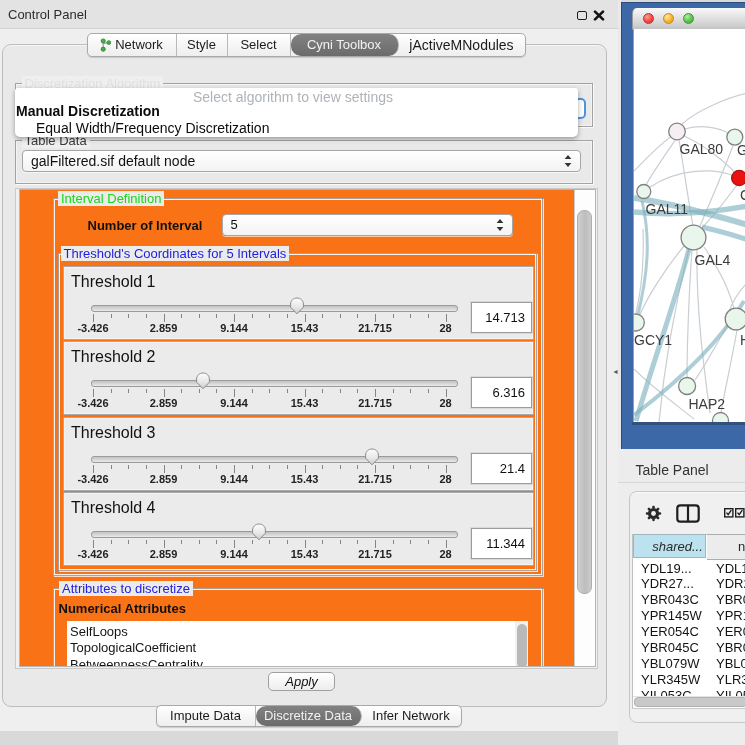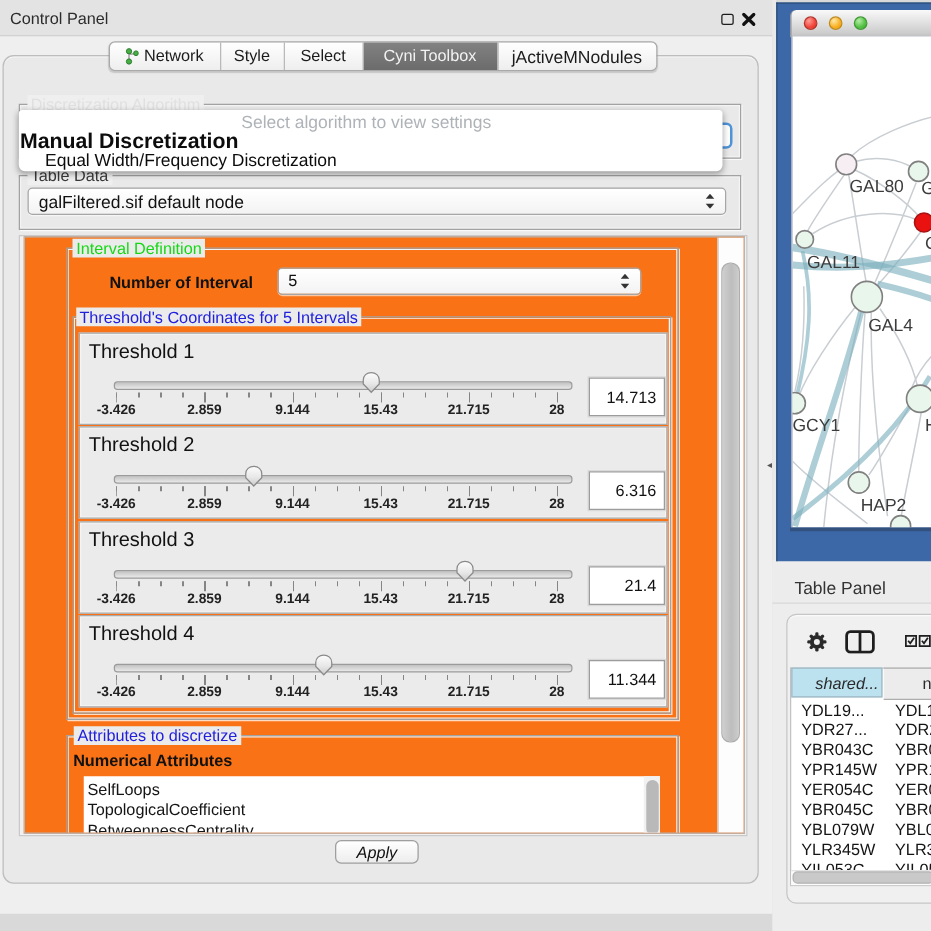--- a/index.html
+++ b/index.html
@@ -9,21 +9,21 @@
   .abs{position:absolute;}
   .t13{font-size:13px;color:#1c1c1c;}
   .ctr{transform:translateX(-50%);white-space:nowrap;font-style:italic;}
   .groupbox{border:1px solid #a2a2a2;box-shadow:inset 0 0 0 1px #f4f4f4,1px 1px 0 rgba(255,255,255,.75);}
   .gtitle{position:absolute;top:-8px;background:#ebebeb;padding:0 3px;font-size:13px;line-height:15px;white-space:nowrap;}
   .combo{position:absolute;background:linear-gradient(#ffffff,#f3f3f3);border:1px solid #a6a6a6;border-radius:4px;box-shadow:0 1px 0 rgba(255,255,255,.6);}
   .combo .txt{position:absolute;left:8px;top:0;font-size:13px;color:#111;}
   .seg{position:absolute;height:22px;background:linear-gradient(#ffffff,#eeeeee);border:1px solid #a9a9a9;border-radius:5px;box-shadow:0 1px 1px rgba(0,0,0,.15);display:flex;}
   .seg .s{position:relative;height:100%;display:flex;align-items:center;justify-content:center;font-size:13px;color:#1b1b1b;border-right:1px solid #b9b9b9;}
   .seg .s:last-child{border-right:none;}
-  .seg .dark{background:linear-gradient(#828282,#6b6b6b);color:#f2f2f2;}
+  .seg .dark{background:linear-gradient(#828282,#6b6b6b);color:#f2f2f2;border-radius:10px;}
   .tpanel{position:absolute;left:62px;width:469px;height:72px;background:#ebebeb;border:1px solid #a8a8a8;box-shadow:inset 0 0 0 1px #f4f4f4;}
   .tpanel .tt{position:absolute;left:7px;top:6px;font-size:16px;font-weight:normal;color:#111;}
   .track{position:absolute;left:27px;top:38px;width:365px;height:5px;background:linear-gradient(#c2c2c2,#e9e9e9);border:1px solid #9b9b9b;border-radius:3px;}
   .tfield{position:absolute;left:407px;top:35px;width:53px;height:29px;background:#fff;border:1px solid #9c9c9c;box-shadow:0 0 0 1px #d9d9d9;font-size:13px;color:#111;text-align:right;line-height:29px;padding-right:6px;}
   .ticklbl{position:absolute;top:55px;font-size:11px;font-weight:bold;color:#222;transform:translateX(-50%);}
   .ticks{position:absolute;left:28.5px;top:47px;width:354px;height:9px;}
   .ticks::before{content:"";position:absolute;left:0;top:0;width:354px;height:4px;background:repeating-linear-gradient(90deg,#858585 0 1px,transparent 1px 17.625px);}
   .ticks::after{content:"";position:absolute;left:0;top:0;width:354px;height:8px;background:repeating-linear-gradient(90deg,#858585 0 1px,transparent 1px 70.5px);}
     .thumb{position:absolute;top:30px;}
 </style>
@@ -193,26 +193,31 @@
         <div class="abs" style="right:0;top:0;width:13.5px;height:46.5px;background:#f1f1f1;"></div>
         <div class="abs" style="right:1.5px;top:3px;width:10px;height:43.5px;background:#b9b9b9;border-radius:5px;"></div>
       </div>
 
       <div class="abs" style="right:0;top:0;width:20px;height:478px;background:#fdfdfd;border-left:1px solid #cacaca;"></div>
       <div class="abs" style="right:3px;top:20px;width:13px;height:382px;border-radius:7px;background:linear-gradient(90deg,#cfcfcf,#bdbdbd 55%,#cccccc);border:1px solid #aeaeae;"></div>
     </div>
 
     <div class="abs" style="left:14.5px;top:88px;width:563px;height:49px;background:#fff;border-radius:3px 3px 5px 5px;box-shadow:0 2px 5px rgba(0,0,0,.35);"></div>
     <div class="abs" style="left:193px;top:88.5px;font-size:14px;color:#aeb3b8;">Select algorithm to view settings</div>
-    <div class="abs" style="left:16px;top:103px;font-size:17px;font-weight:bold;color:#0c0c0c;">Manual Discretization</div>
+    <div class="abs" style="left:16px;top:103px;font-size:14px;font-weight:bold;color:#0c0c0c;">Manual Discretization</div>
     <div class="abs" style="left:16px;top:120px;font-size:14px;color:#0c0c0c;margin-left:20px;">Equal Width/Frequency Discretization</div>
 
     <div class="abs" style="left:268px;top:671.5px;width:67px;height:19px;background:linear-gradient(#ffffff,#ededed);border:1px solid #9f9f9f;border-radius:5px;box-sizing:border-box;"></div>
     <div class="abs ctr" style="left:301.5px;top:674px;font-size:13px;color:#111;text-align:center;">Apply</div>
 
+    <div class="seg" style="left:155.5px;top:704.5px;width:304px;height:20px;">
+      <div class="s" style="width:98px;">Impute Data</div>
+      <div class="s dark" style="width:105px;">Discretize Data</div>
+      <div class="s" style="width:99px;">Infer Network</div>
+    </div>
       <div class="abs" style="left:613.5px;top:368px;width:5px;height:7px;color:#555;font-size:8px;line-height:7px;">◂</div>
   </div>
 
   <div class="abs" style="left:618px;top:0;width:3px;height:745px;background:#e9e9e9;"></div>
 
   <div class="abs" style="left:618px;top:448px;width:127px;height:297px;background:#ededed;">
     <div class="abs" style="left:0;top:4px;width:127px;height:30px;background:#ececec;border-bottom:1px solid #d8d8d8;"></div>
     <div class="abs" style="left:17.5px;top:14px;font-size:14px;color:#333;">Table Panel</div>
 
     <div class="abs" style="left:10.5px;top:42.5px;width:130px;height:230px;border-radius:8px;background:#f0f0f0;border:1px solid #c6c6c6;box-shadow:inset 0 1px 0 #fafafa;"></div>

